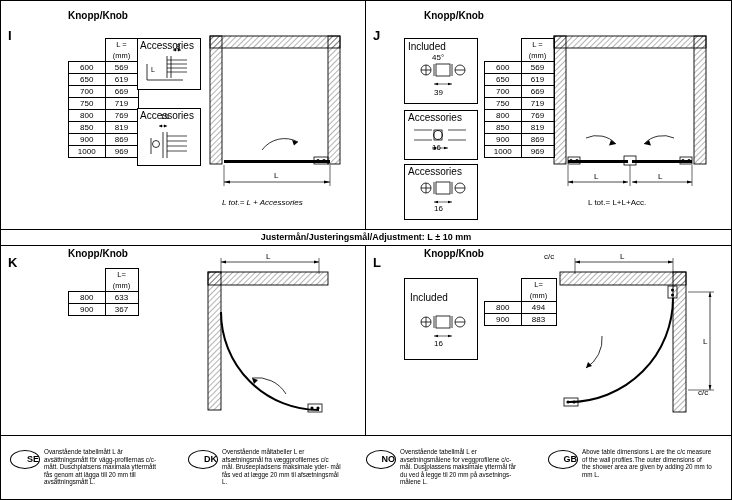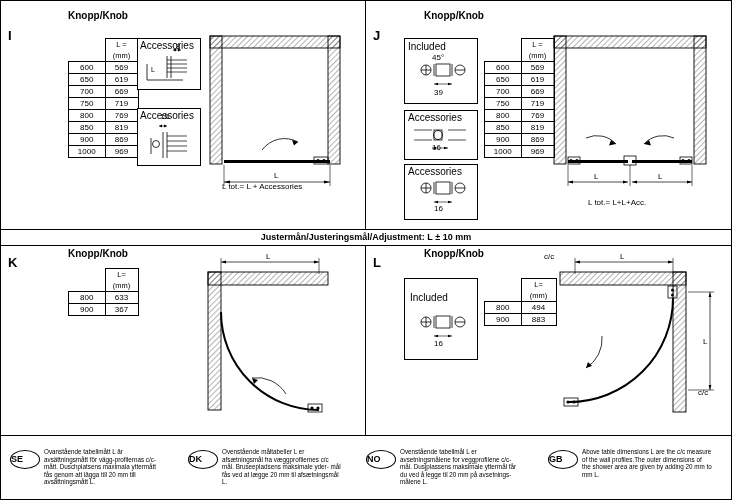--- a/index.html
+++ b/index.html
@@ -48,21 +48,21 @@
   .txt{position:absolute;font-size:8px;}
 
   .adjust-bar{
     position:absolute;width:100%;text-align:center;font-size:9px;font-weight:bold;
   }
 
   
   .foot-note{position:absolute;font-size:6.3px;line-height:7.6px;width:120px;}
   .ell{
     position:absolute;width:28px;height:17px;border:1.4px solid #000;border-radius:50%;
-    text-align:left;font-size:9px;font-weight:bold;line-height:17px;
+    text-align:right;font-size:9px;font-weight:bold;line-height:17px;
   }
   svg{position:absolute;overflow:visible;}
 </style>
 </head>
 <body>
 
 <div class="page">
 
   <div class="hline" style="left:0;top:0;width:732px;"></div>
   <div class="hline" style="left:0;top:229px;width:732px;"></div>
@@ -175,21 +175,21 @@
     <path d="M56 118 A28 28 0 0 1 92 110" fill="none" stroke="#000" stroke-width="0.8"></path>
     <polygon points="92,110 86,108 88,113.5" fill="#000"></polygon>
 
     <line x1="18" y1="150" x2="124" y2="150" stroke="#000" stroke-width="0.7"></line>
     <polygon points="18,150 24,148.5 24,151.5" fill="#000"></polygon>
     <polygon points="124,150 118,148.5 118,151.5" fill="#000"></polygon>
     <line x1="18" y1="133" x2="18" y2="154" stroke="#000" stroke-width="0.6"></line>
     <line x1="124" y1="133" x2="124" y2="154" stroke="#000" stroke-width="0.6"></line>
     <text x="68" y="146" font-size="8" font-family="Liberation Sans">L</text>
   </svg>
-  <div class="txt" style="left:222px;top:182px;">L tot.= L + Accessories</div>
+  <div class="txt" style="left:222px;top:198px;font-style:italic;">L tot.= L + Accessories</div>
 
   <div class="quad-label" style="left:373px;top:28px;">J</div>
   <div class="knob-title" style="left:424px;top:10px;">Knopp/Knob</div>
 
   <div class="box" style="left:404px;top:38px;width:72px;height:64px;"></div>
   <div class="boxtitle" style="left:408px;top:41px;">Included</div>
   <div class="txt" style="left:432px;top:53px;">45°</div>
   <svg style="left:404px;top:38px;width:72px;height:64px;" viewBox="0 0 72 64">
     <circle cx="22" cy="32" r="5" fill="none" stroke="#000" stroke-width="0.8"></circle>
     <line x1="17" y1="32" x2="27" y2="32" stroke="#000" stroke-width="0.8"></line>

